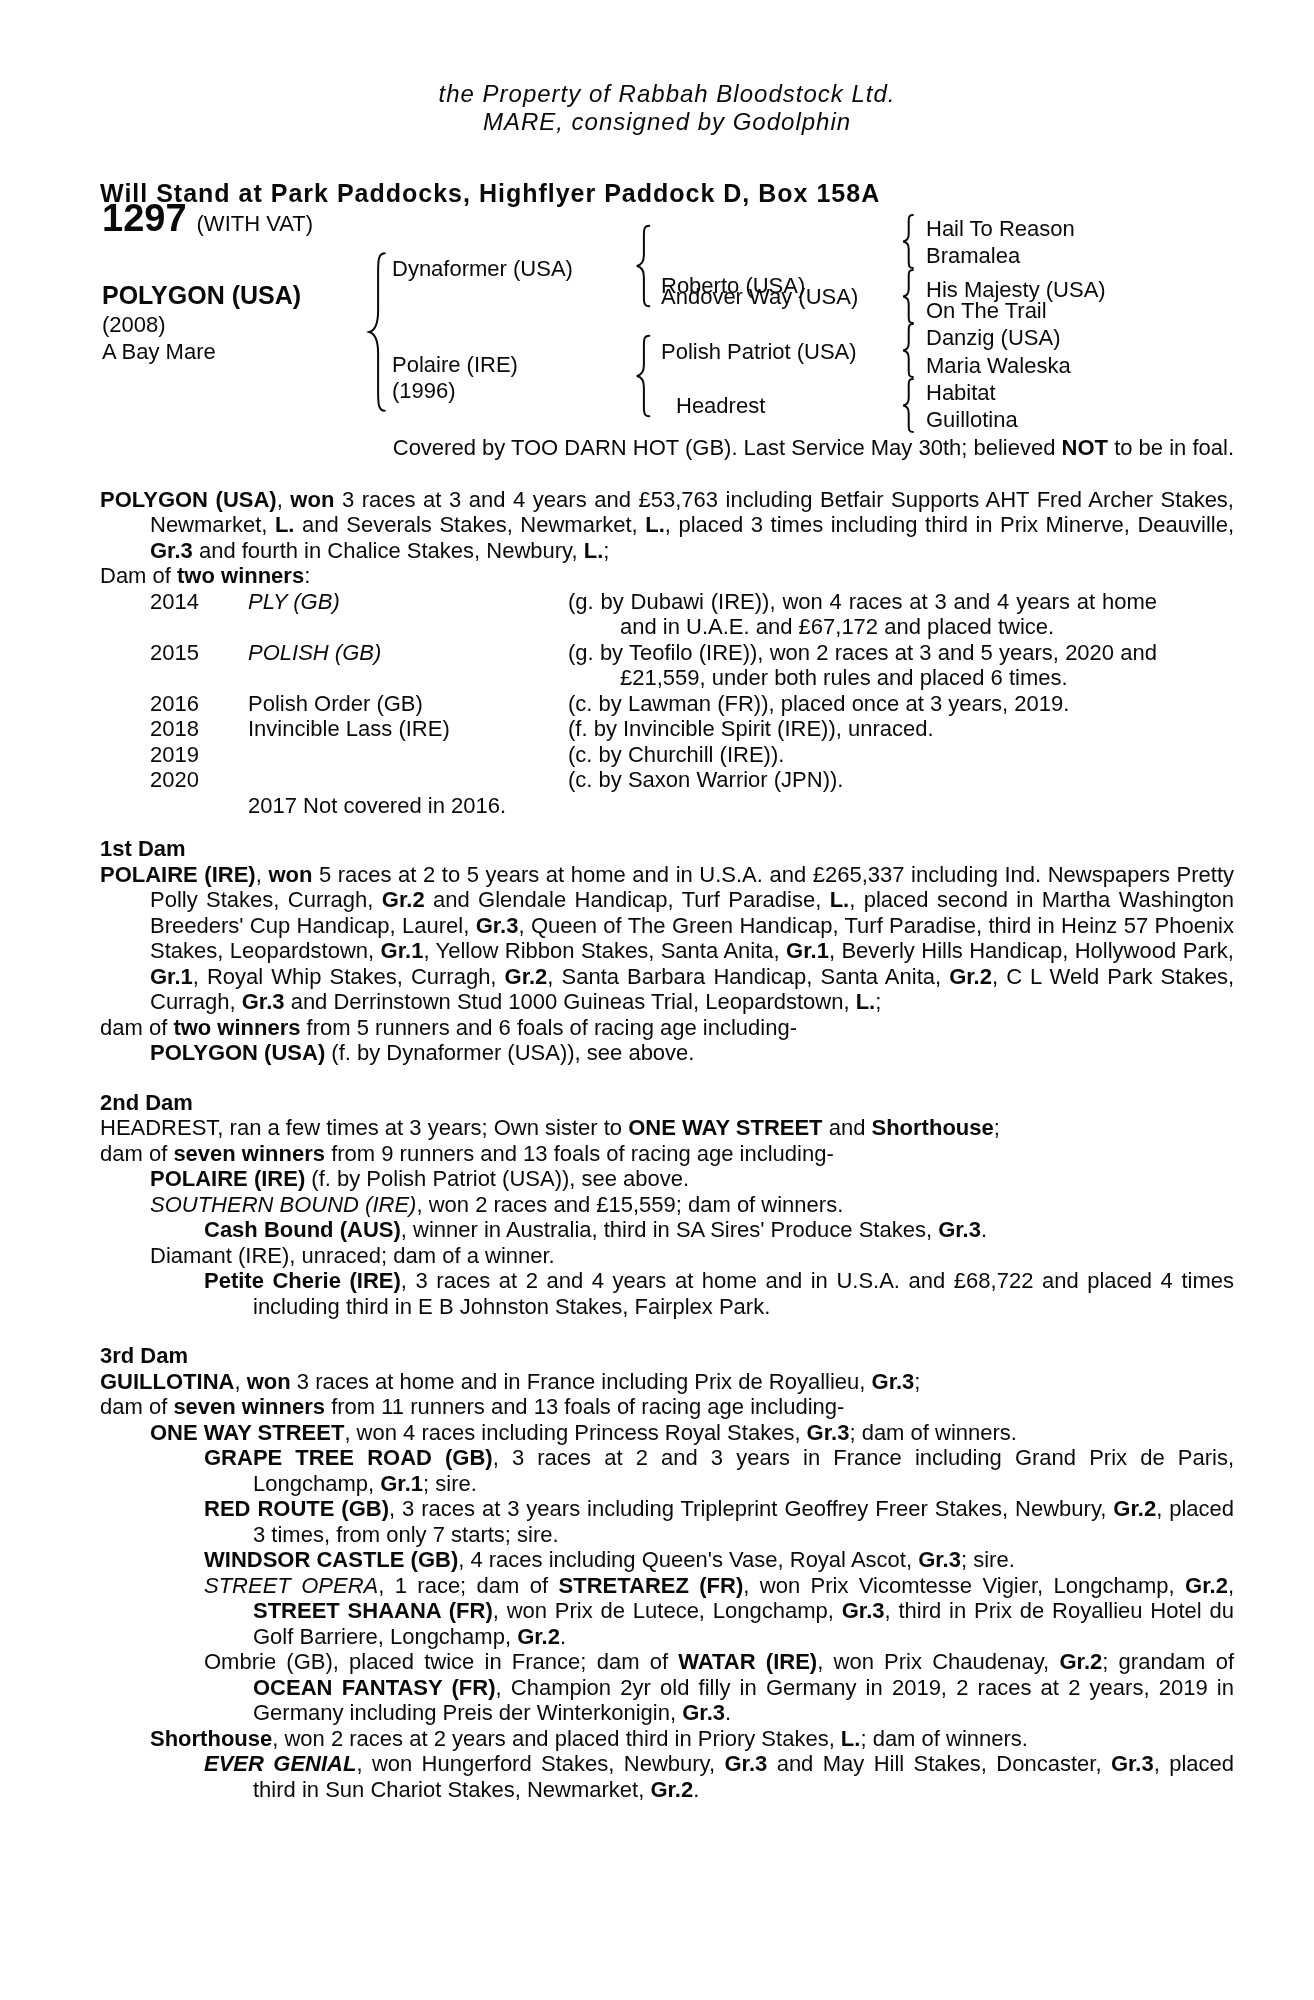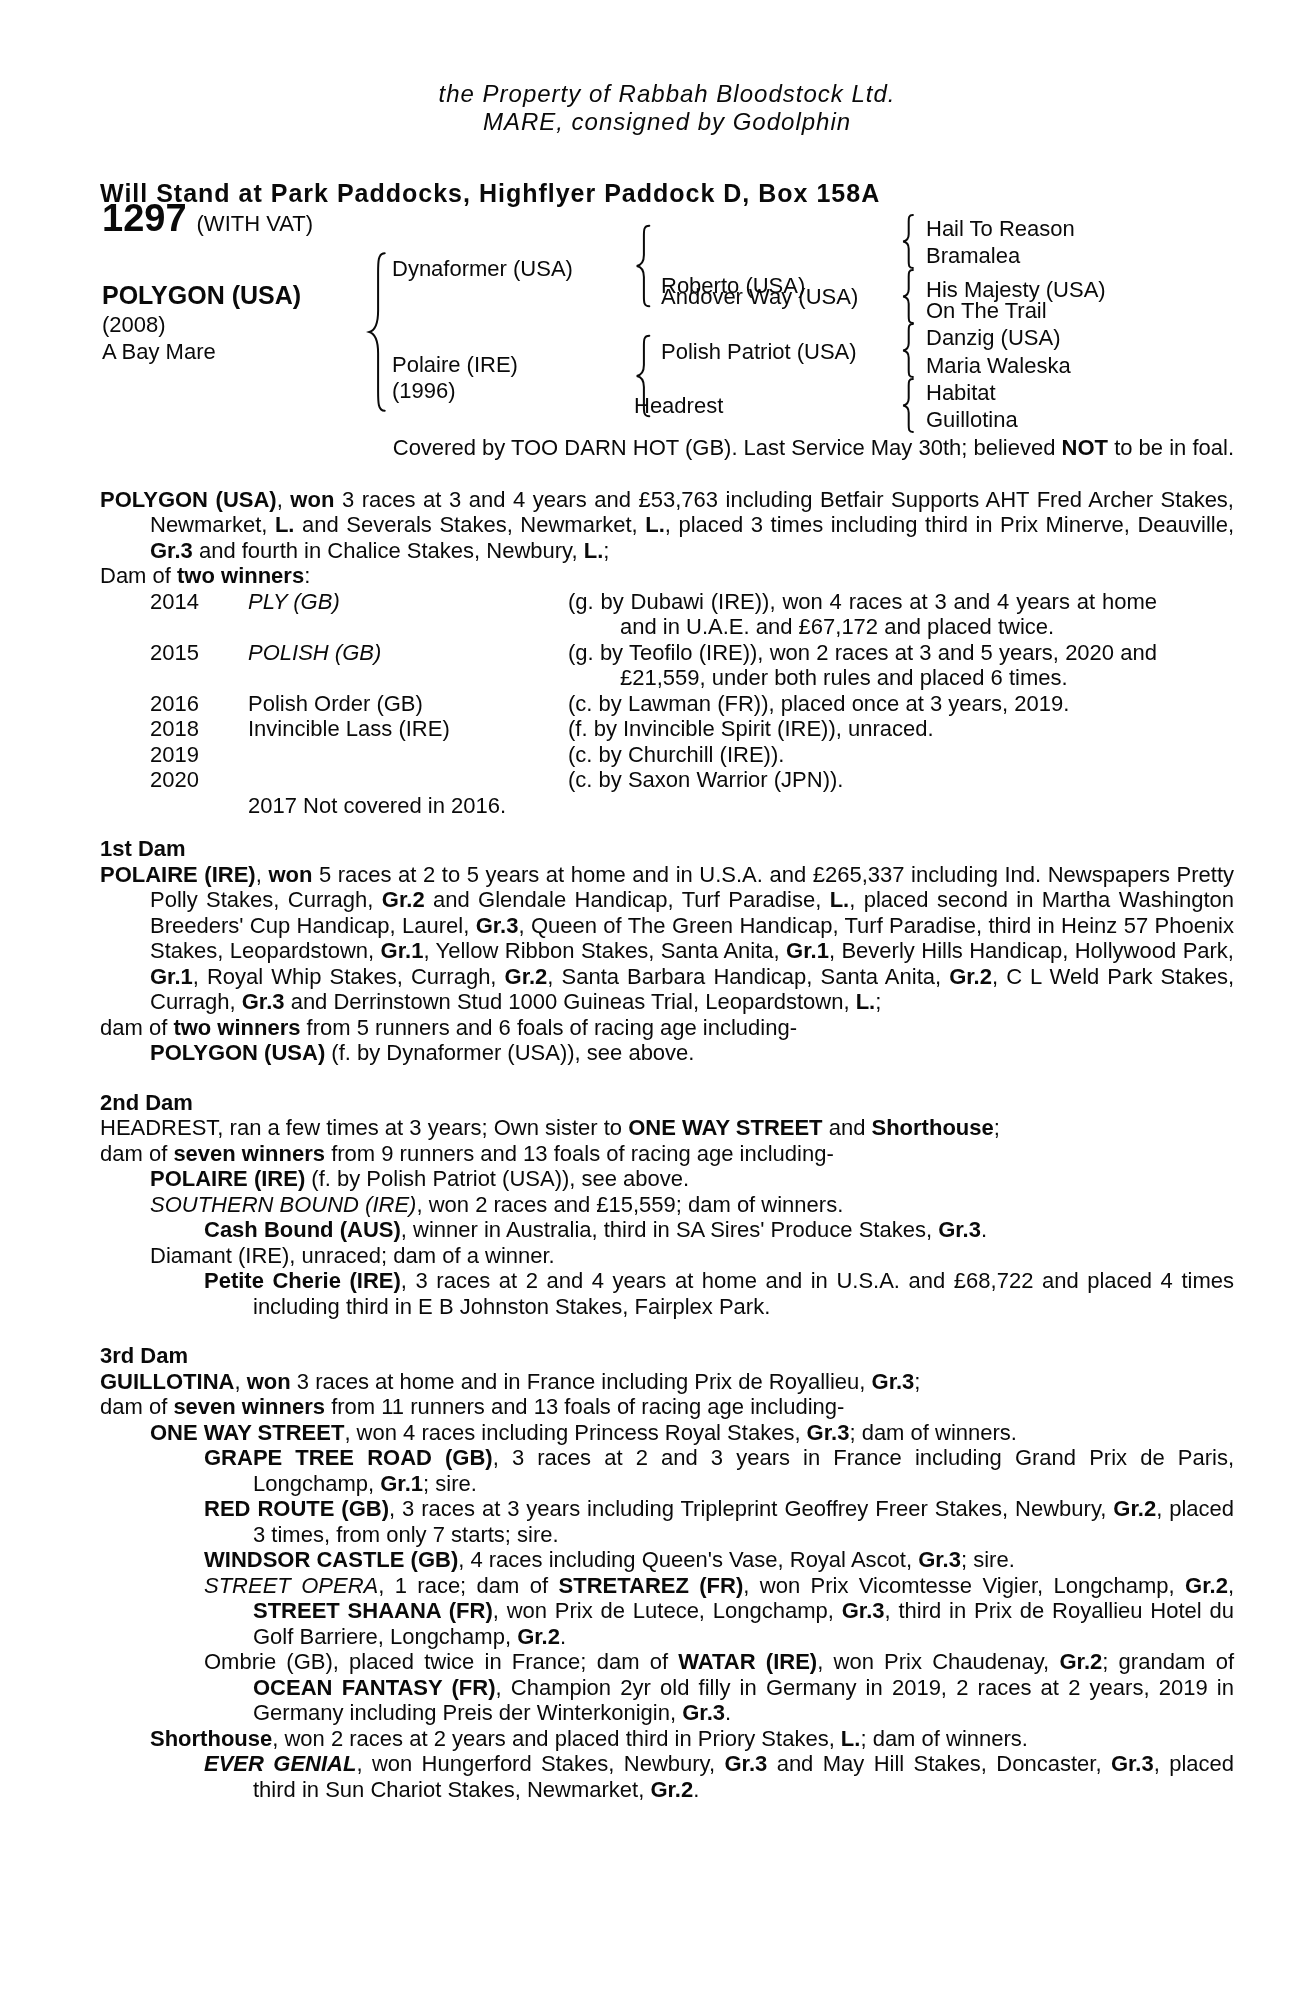--- a/index.html
+++ b/index.html
@@ -22,21 +22,21 @@
   .lot-vat{font-size:22px;margin-left:10px;}
   .p-name{left:2px;top:71px;font-size:25px;font-weight:bold;}
   .p-year{left:2px;top:100px;}
   .p-desc{left:2px;top:127px;}
   .sire{left:292px;top:44px;}
   .daml1{left:292px;top:140px;}
   .daml2{left:292px;top:166px;}
   .g2-0{left:561px;top:17px;margin-top:44px;}
   .g2-1{left:561px;top:72px;}
   .g2-2{left:561px;top:127px;}
-  .g2-3{left:534px;top:181px;}
+  .g2-3{left:576px;top:181px;}
   .g3{left:826px;}
   .g3-0{top:4px;}.g3-1{top:31px;}.g3-2{top:45px;margin-top:20px;}.g3-3{top:86px;}
   .g3-4{top:113px;}.g3-5{top:141px;}.g3-6{top:168px;}.g3-7{top:195px;}
   .brace{position:absolute;}
   .br-main{left:266px;top:38px;width:22px;height:164px;}
   .br-sire{left:534px;top:12px;width:18px;height:84px;}
   .br-dam{left:534px;top:122px;width:18px;height:84px;}
   .br-g3{left:801px;width:14px;height:55px;}
   .br-g3-0{top:2px;}.br-g3-1{top:57px;}.br-g3-2{top:111px;}.br-g3-3{top:166px;}
   .brace svg{width:100%;height:100%;display:block;}

